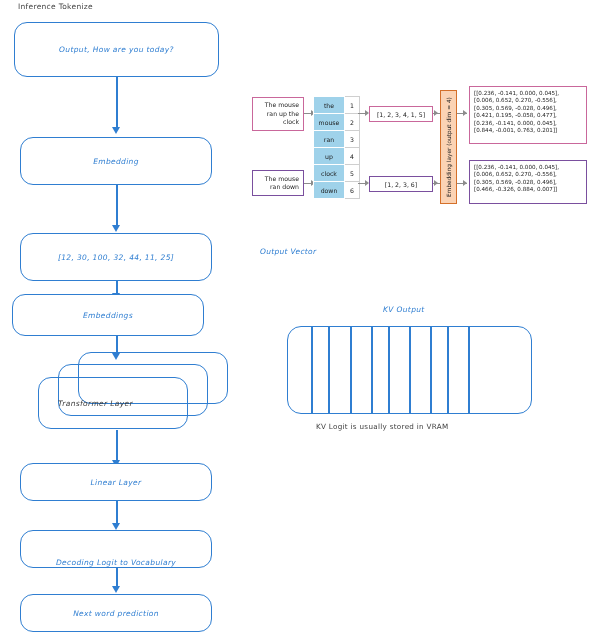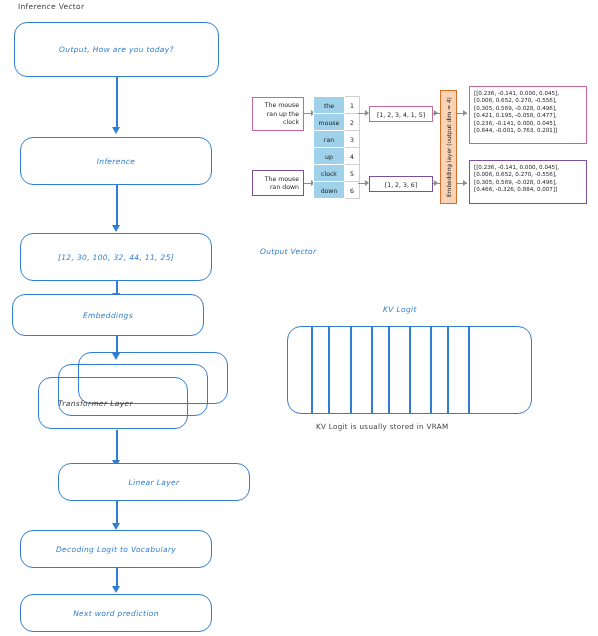--- a/index.html
+++ b/index.html
@@ -105,33 +105,33 @@
   }
   .kv-div{position:absolute;width:1.5px;background:#2f7ed1;}
   .kv-cap{
     position:absolute;font-size:7.2px;color:#3f3f3f;
     letter-spacing:.3px;white-space:nowrap;
   }
 </style>
 </head>
 <body>
 
-<div class="abs flow-label" style="left:18px;top:2px;">Inference Vector</div>
+<div class="abs flow-label" style="left:18px;top:2px;">Inference Tokenize</div>
 
 <div class="abs fbox" style="left:14px;top:22px;width:205px;height:55px;">
   <span class="txt">Output, How are you today?</span>
 </div>
 
 <div class="abs arrow" style="left:116px;top:77px;">
   <div class="stem" style="height:50px;"></div>
     <div class="head" style="top:50px;"></div>
 </div>
 
 <div class="abs fbox" style="left:20px;top:137px;width:192px;height:48px;">
-  <span class="txt">Inference</span>
+  <span class="txt">Embedding</span>
 </div>
 
 <div class="abs arrow" style="left:116px;top:185px;">
   <div class="stem" style="height:40px;"></div>
     <div class="head" style="top:40px;"></div>
 </div>
 
 <div class="abs fbox" style="left:20px;top:233px;width:192px;height:48px;align-items:center;">
   <span class="txt">[12, 30, 100, 32, 44, 11, 25]</span>
 </div>
@@ -156,30 +156,30 @@
   <div class="tbox" style="left:20px;top:12px;width:150px;height:52px;"></div>
   <div class="tbox" style="left:0px;top:25px;width:150px;height:52px;"></div>
   <div class="tlabel" style="left:20px;top:47px;">Transformer Layer</div>
 </div>
 
 <div class="abs arrow" style="left:116px;top:430px;">
   <div class="stem" style="height:30px;"></div>
     <div class="head" style="top:30px;"></div>
 </div>
 
-<div class="abs fbox" style="left:20px;top:463px;width:192px;height:38px;margin-left:38px;">
+<div class="abs fbox" style="left:20px;top:463px;width:192px;height:38px;">
   <span class="txt">Linear Layer</span>
 </div>
 
 <div class="abs arrow" style="left:116px;top:501px;">
   <div class="stem" style="height:22px;"></div>
     <div class="head" style="top:22px;"></div>
 </div>
 
-<div class="abs fbox" style="left:20px;top:530px;width:192px;height:38px;">
+<div class="abs fbox" style="left:20px;top:530px;width:192px;height:38px;align-items:flex-end;">
   <span class="txt">Decoding Logit to Vocabulary</span>
 </div>
 
 <div class="abs arrow" style="left:116px;top:568px;">
   <div class="stem" style="height:18px;"></div>
     <div class="head" style="top:18px;"></div>
 </div>
 
 <div class="abs fbox" style="left:20px;top:594px;width:192px;height:38px;">
   <span class="txt">Next word prediction</span>
@@ -261,21 +261,21 @@
   <div>[0.844, -0.001, 0.763, 0.201]]</div>
 </div>
 
 <div class="abs matb purpb" style="left:469px;top:160px;width:118px;height:44px;">
   <div>[[0.236, -0.141, 0.000, 0.045],</div>
   <div>[0.006, 0.652, 0.270, -0.556],</div>
   <div>[0.305, 0.569, -0.028, 0.496],</div>
   <div>[0.466, -0.326, 0.884, 0.007]]</div>
 </div>
 
-<div class="kv-title" style="left:383px;top:305px;">KV Logit</div>
+<div class="kv-title" style="left:383px;top:305px;">KV Output</div>
 
 <div class="kv-box" style="left:287px;top:326px;width:245px;height:88px;"></div>
 <div class="kv-div" style="left:311px;top:327px;height:86px;"></div>
 <div class="kv-div" style="left:328px;top:327px;height:86px;"></div>
 <div class="kv-div" style="left:350px;top:327px;height:86px;"></div>
 <div class="kv-div" style="left:371px;top:327px;height:86px;"></div>
 <div class="kv-div" style="left:388px;top:327px;height:86px;"></div>
 <div class="kv-div" style="left:409px;top:327px;height:86px;"></div>
 <div class="kv-div" style="left:430px;top:327px;height:86px;"></div>
 <div class="kv-div" style="left:447px;top:327px;height:86px;"></div>

